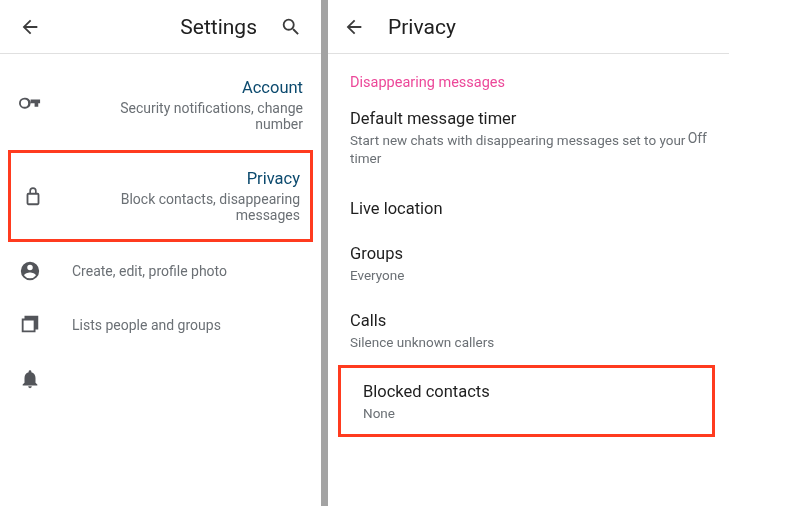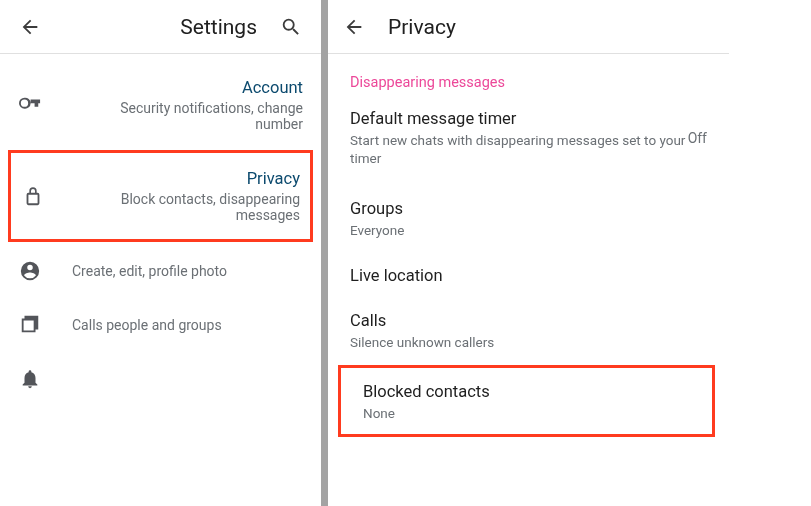--- a/index.html
+++ b/index.html
@@ -207,21 +207,21 @@
         </div>
       </div>
 
       <div class="list-item">
         <span class="icon-slot">
           <svg viewBox="0 0 24 24">
               <path d="M4 6h13v13H4zM7 3h13v13h-2V5H7z" fill="none" stroke="currentColor" stroke-width="2"></path>
             </svg>
         </span>
         <div class="text-slot">
-          <span class="item-subtitle">Calls people and groups</span>
+          <span class="item-subtitle">Lists people and groups</span>
         </div>
       </div>
 
 
       <div class="list-item">
         <span class="icon-slot">
           <svg viewBox="0 0 24 24">
               <path d="M12 22a2 2 0 002-2h-4a2 2 0 002 2zm6-6V11c0-3.07-1.63-5.64-4.5-6.32V4a1.5 1.5 0 10-3 0v.68C7.64 5.36 6 7.92 6 11v5l-2 2v1h16v-1l-2-2z"></path>
             </svg>
         </span>
@@ -247,28 +247,28 @@
         <span class="r-title">Default message timer</span>
         <span class="r-sub">Start new chats with disappearing messages set to your timer</span>
       </div>
       <span class="r-value">Off</span>
     </div>
 
     <div class="spacer-sm"></div>
 
     <div class="r-item">
       <div class="r-text">
+        <span class="r-title">Live location</span>
+      </div>
+    </div>
+
+    <div class="r-item">
+      <div class="r-text">
         <span class="r-title">Groups</span>
         <span class="r-sub">Everyone</span>
-      </div>
-    </div>
-
-    <div class="r-item">
-      <div class="r-text">
-        <span class="r-title">Live location</span>
       </div>
     </div>
 
     <div class="r-item">
       <div class="r-text">
         <span class="r-title">Calls</span>
         <span class="r-sub">Silence unknown callers</span>
       </div>
     </div>
 

